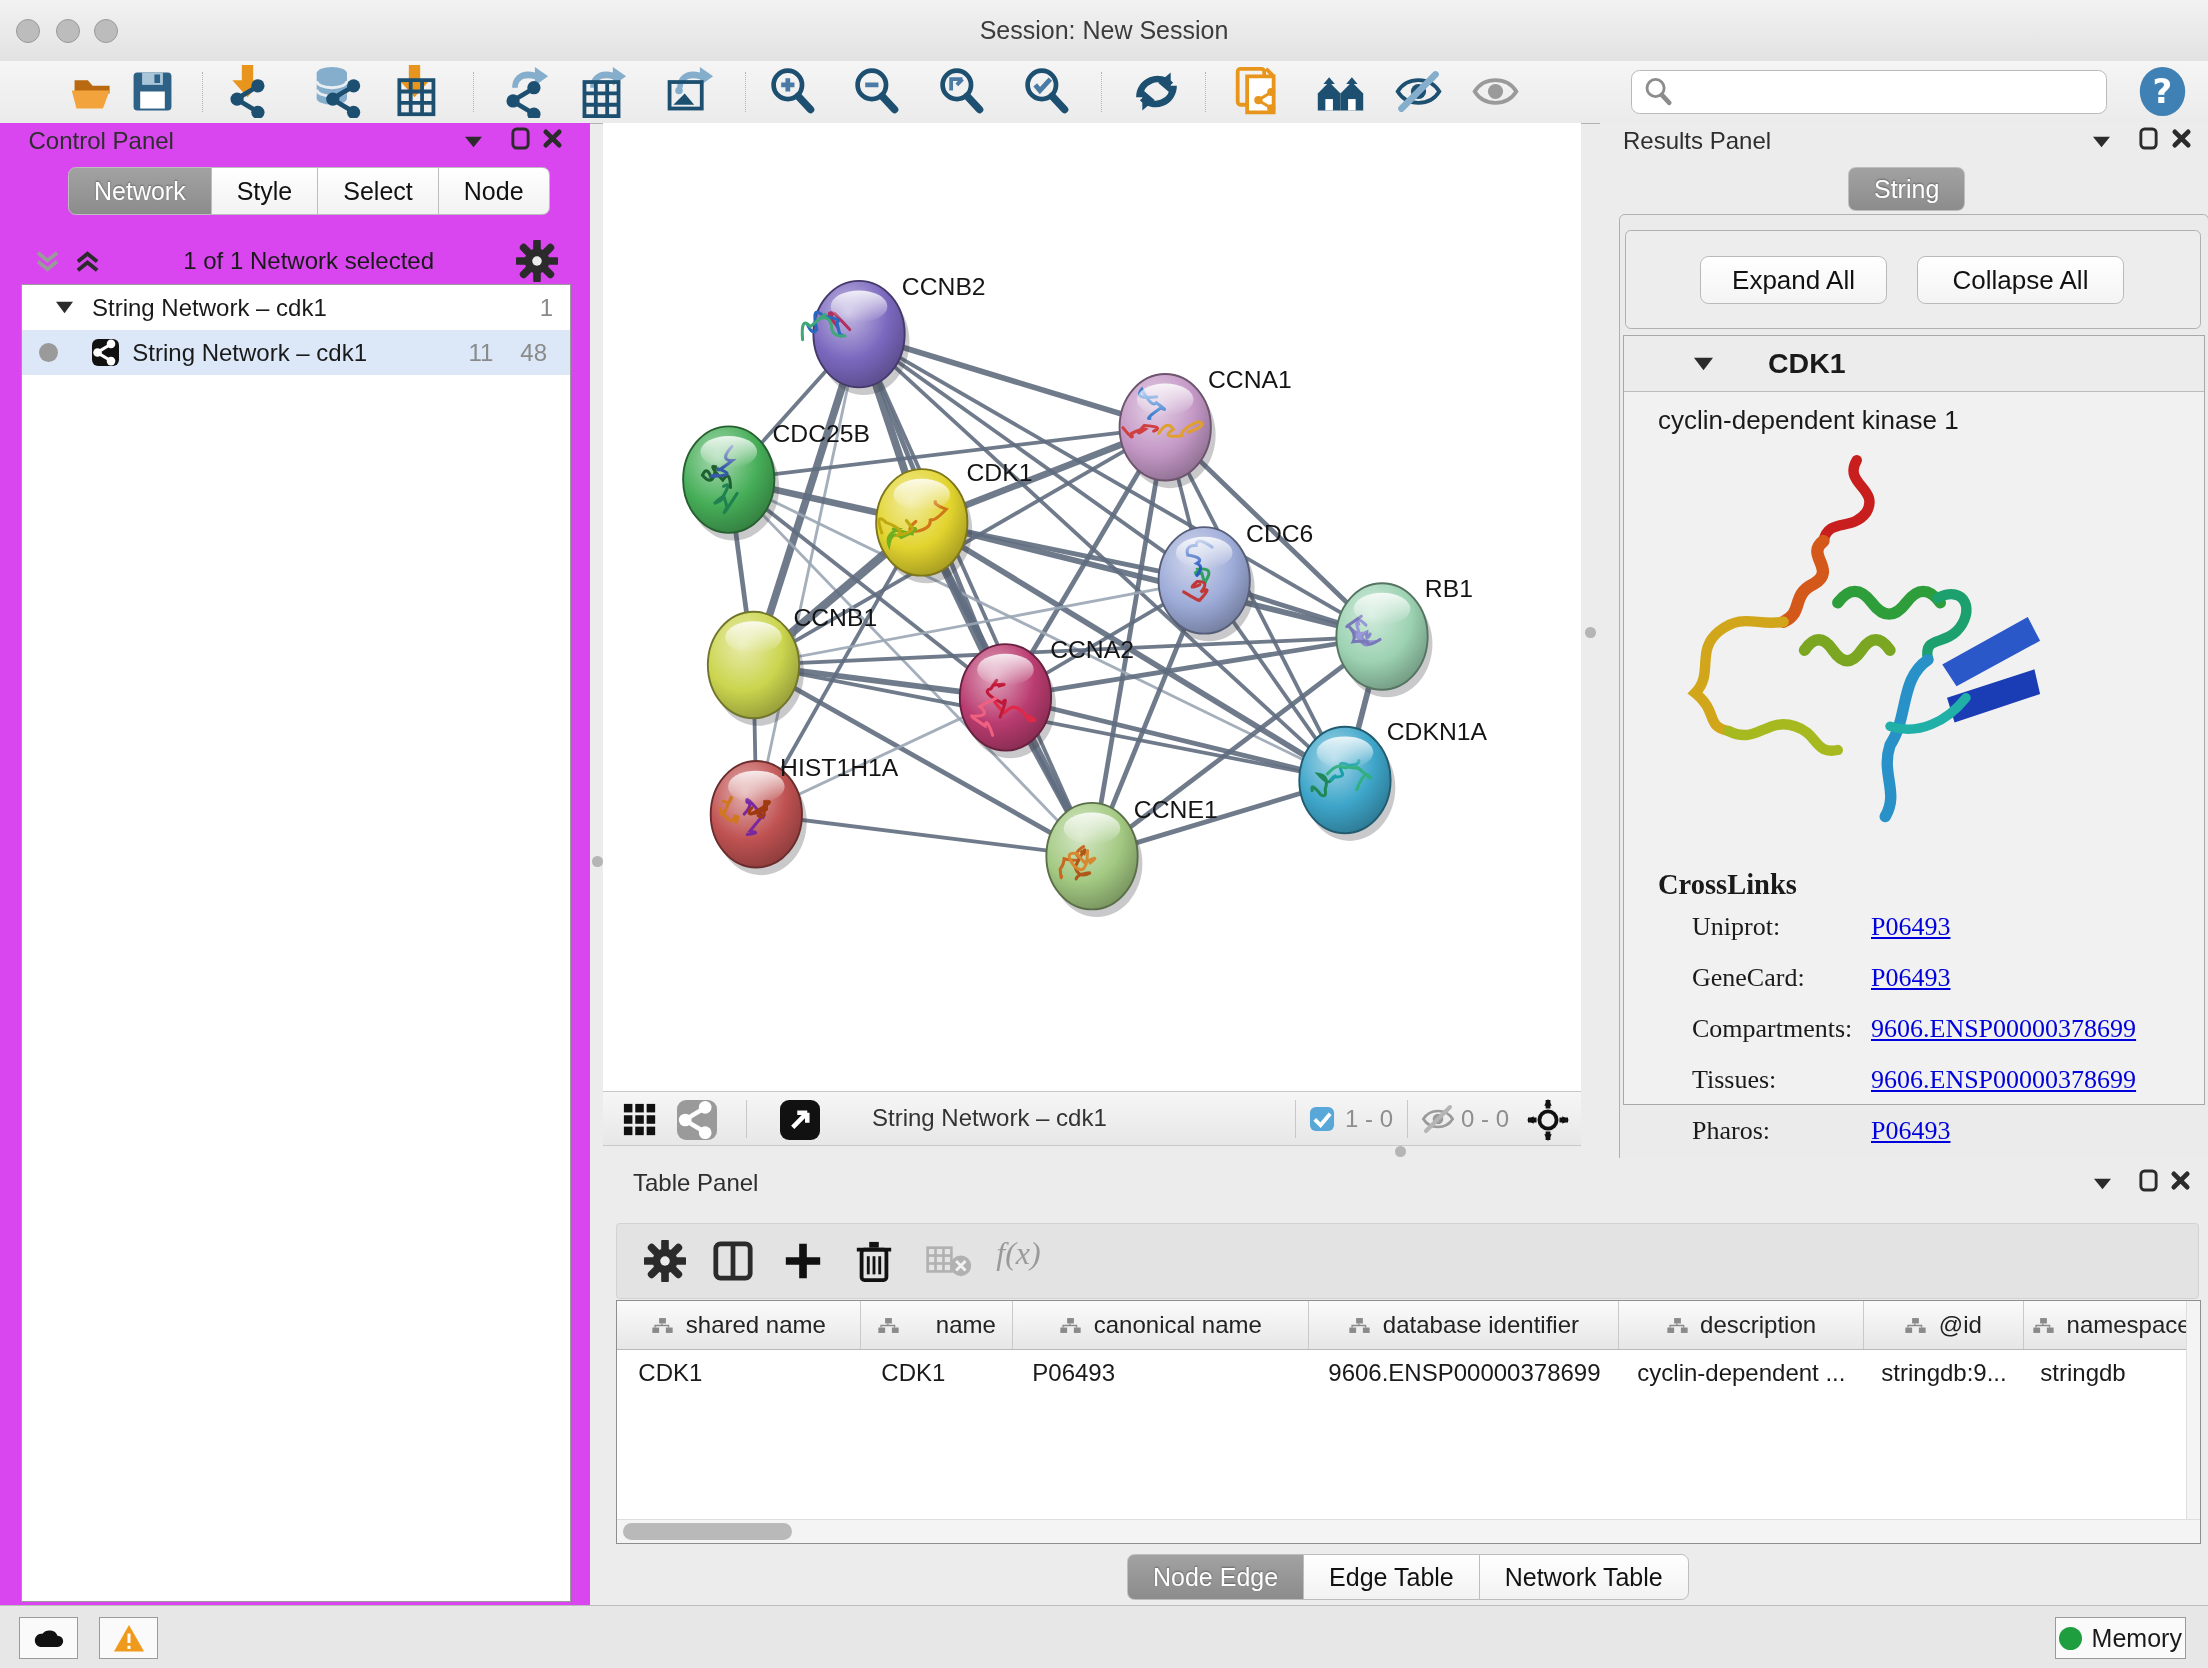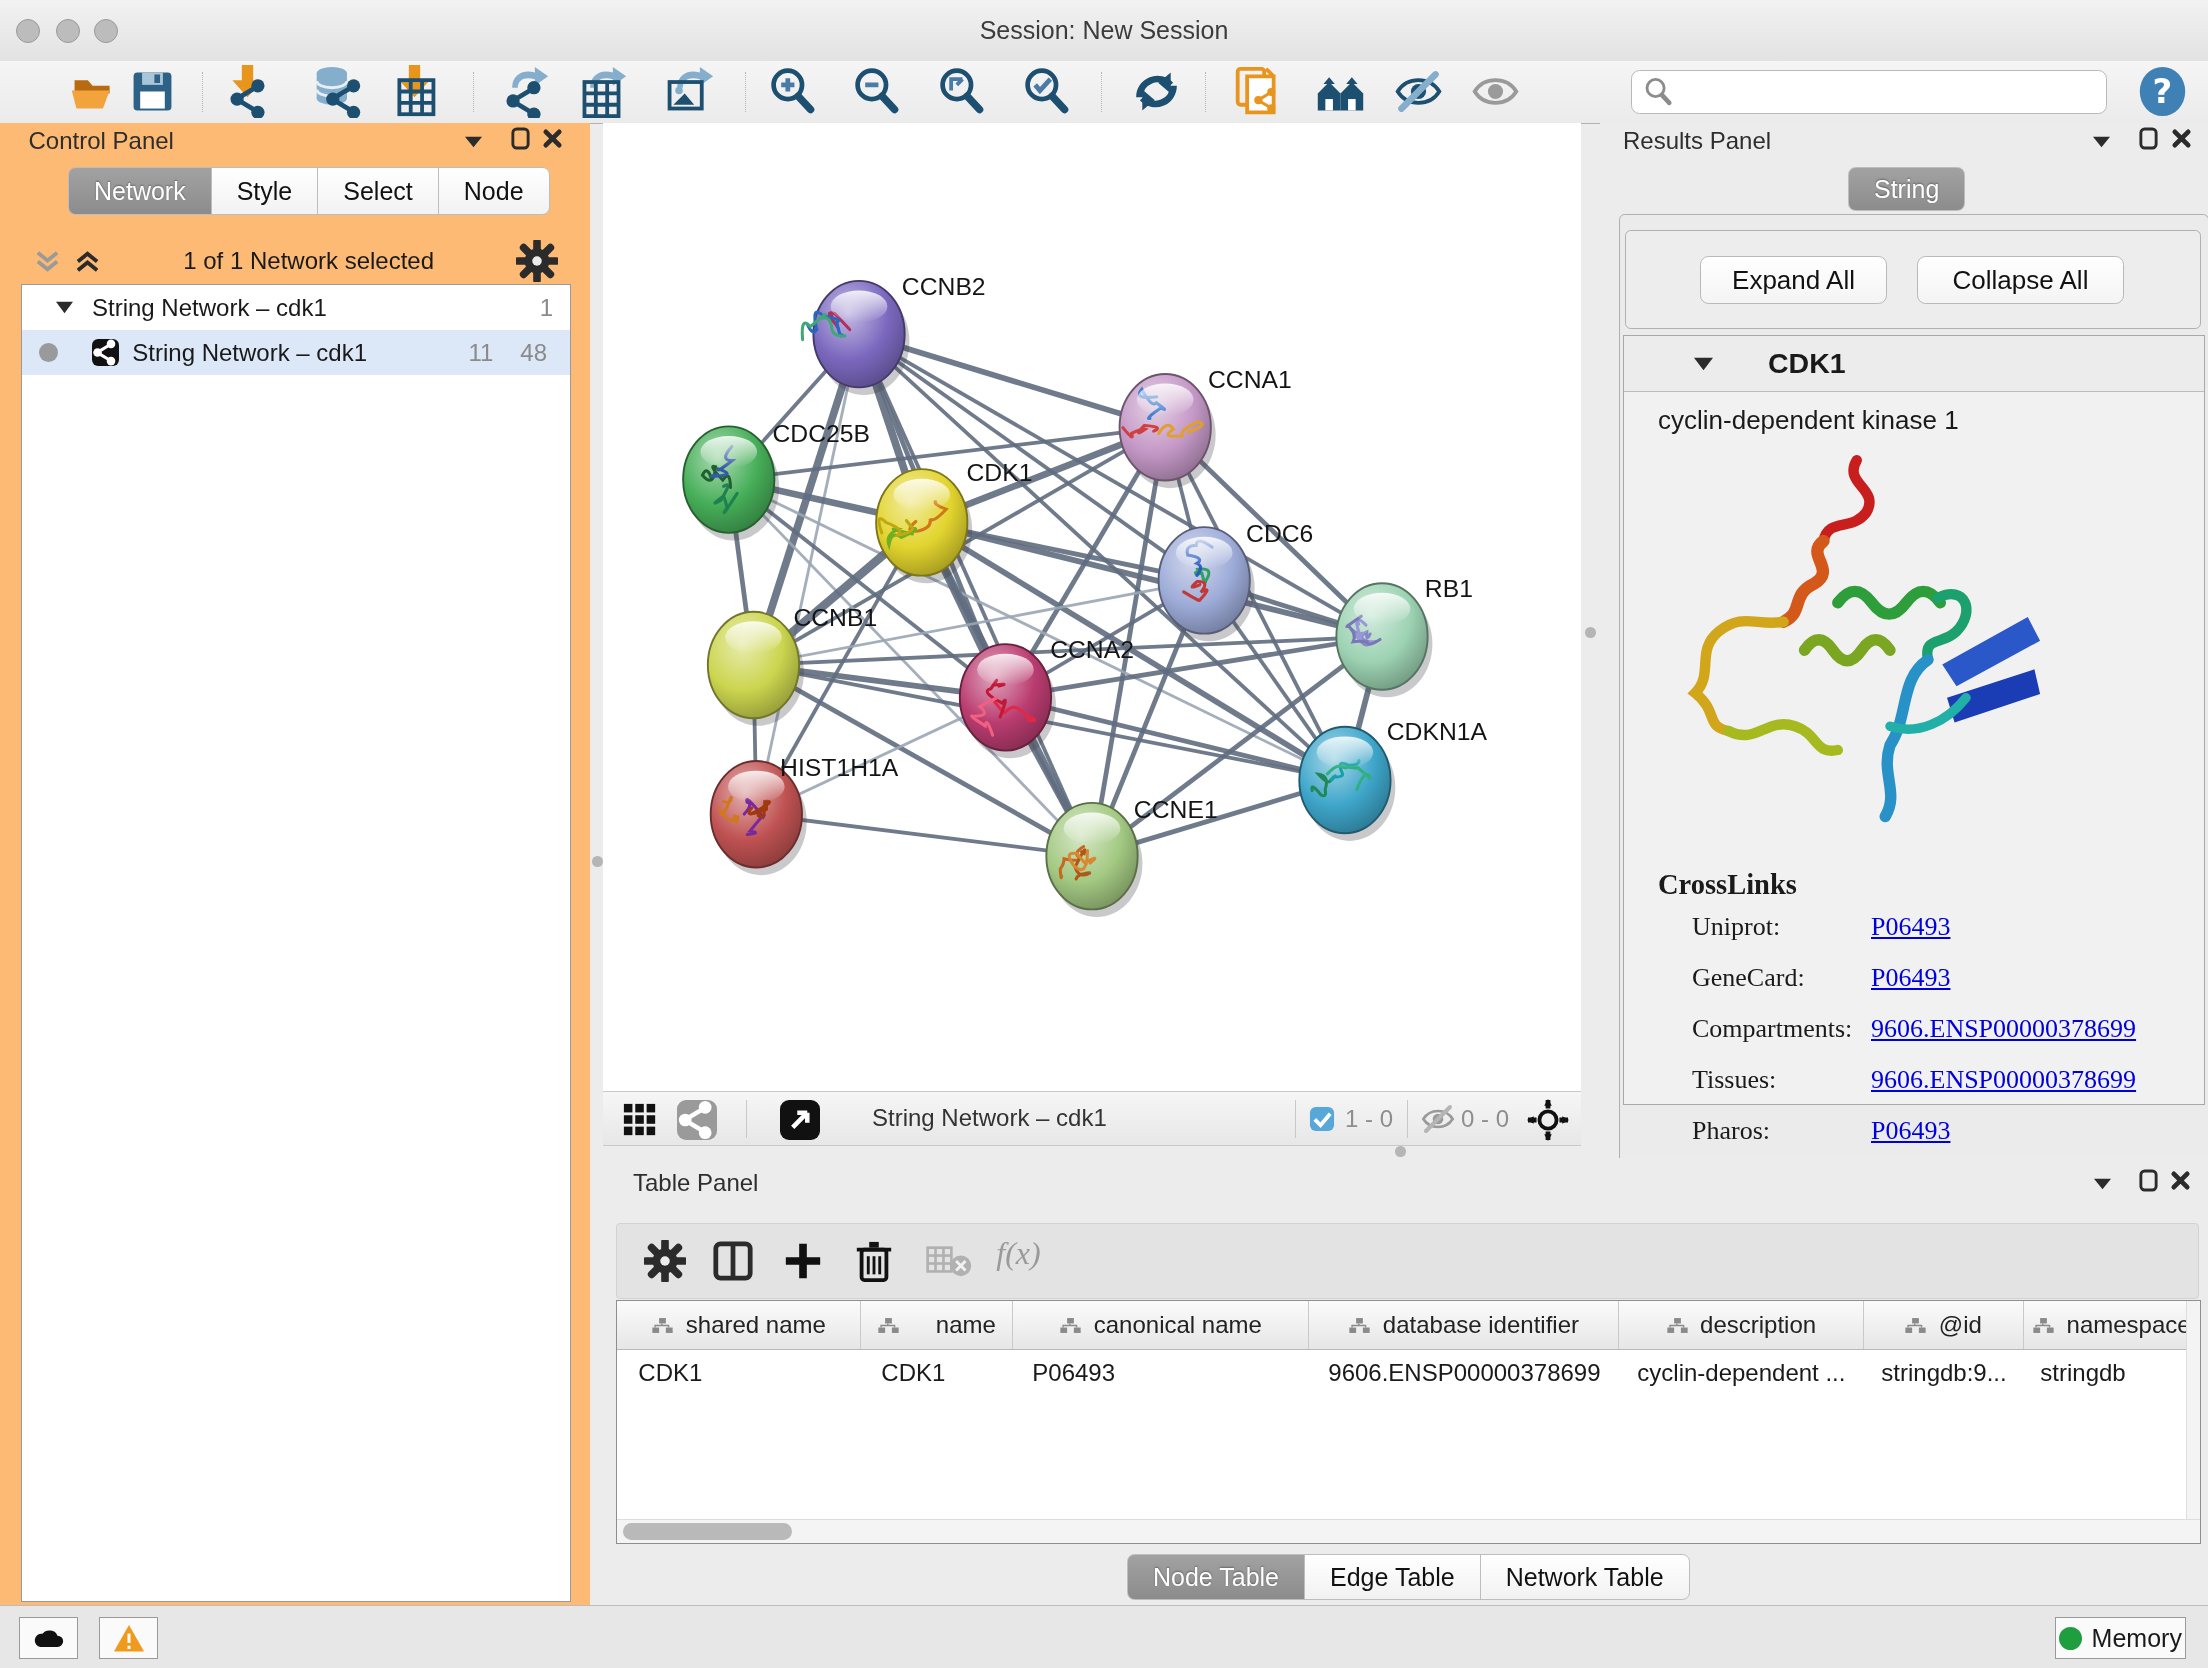--- a/index.html
+++ b/index.html
@@ -22,21 +22,21 @@
   #search-box{position:absolute;left:1631px;top:70px;transform:translateY(-61px);width:474px;height:42px;background:#fff;
               border:1px solid #b9b9b9;border-radius:8.6px;display:flex;align-items:center;}
   #search-input{border:none;outline:none;font-size:23px;flex:1;background:transparent;
                 font-family:"Liberation Sans",sans-serif;}
 
   
   .panel-title{font-size:24px;color:#2e2e2e;}
   .win-ctl{display:inline-block;}
 
   
-  #control-panel{left:0;top:123px;width:590px;height:1483px;background:#fdba74;}
+  #control-panel{left:0;top:123px;width:590px;height:1483px;background:#d946ef;}
   .tabrow{position:absolute;display:flex;}
   .tab{height:46px;border:1px solid #bdbdbd;background:linear-gradient(#ffffff,#f2f2f2);
        font-size:25px;display:flex;align-items:center;justify-content:center;color:#111;
        margin-left:-1px;padding:0 25px;}
   .tab.first{border-radius:7.6px 0 0 7.6px;margin-left:0;}
   .tab.last{border-radius:0 7.6px 7.6px 0;}
   .tab.sel{background:linear-gradient(#a2a2a2,#8c8c8c);color:#fff;text-shadow:0 -1px 1.9px rgba(0,0,0,.35);}
   .tab.single{border-radius:7.6px;}
   #cp-list-header{position:absolute;left:0;top:115px;width:590px;height:46px;display:flex;align-items:center;}
   #cp-listbox{position:absolute;left:21px;top:161px;width:548px;height:1316px;background:#fff;
@@ -716,21 +716,21 @@
           <div class="td" style="width: 176px;">stringdb</div>
         </div>
       <div style="flex:1"></div>
       <div id="tp-vscroll"></div>
       <div id="tp-hscroll">
         <div id="tp-thumb"></div>
       </div>
     </div>
 
     <div class="tabrow" style="left:524px;top:396px">
-      <div class="tab first sel" style="height:44px">Node Table</div>
+      <div class="tab first sel" style="height:44px">Node Edge</div>
       <div class="tab" style="height:44px">Edge Table</div>
       <div class="tab last" style="height:44px">Network Table</div>
     </div>
   </div>
 
   <div id="bottom-bar" class="abs">
     <div class="bb-btn" style="left:19px;width:57px">
       <svg width="34" height="25" viewBox="0 0 36 26">
         <path d="M9,22 a7,7 0 1 1 2,-14 a9,8 0 0 1 16,2 a6,6 0 0 1 0,12 z" fill="#111"></path>
       </svg>

